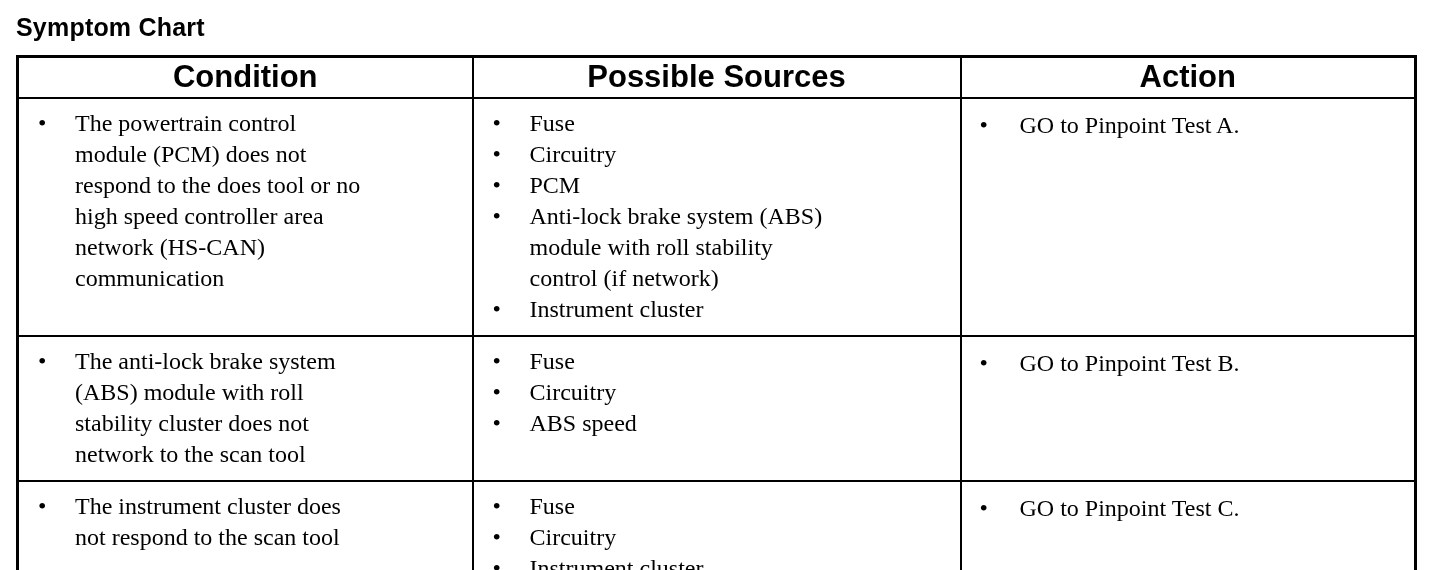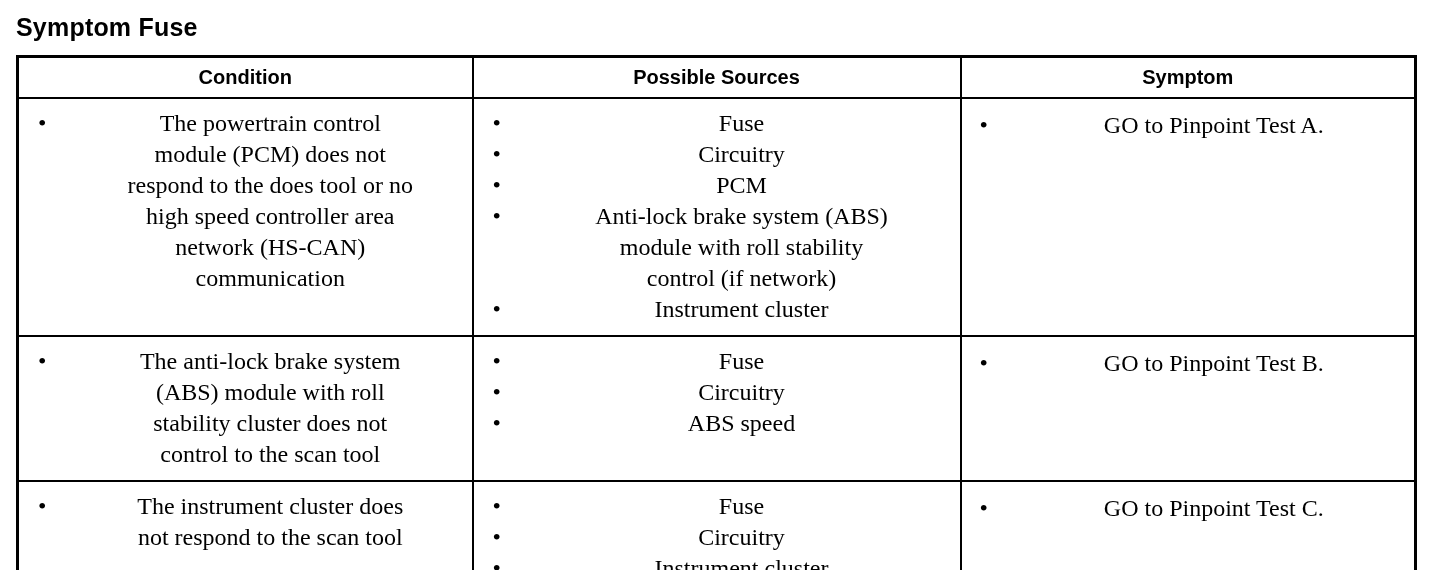--- a/index.html
+++ b/index.html
@@ -40,21 +40,21 @@
 
   #symptom-table col.col-condition { width: 455px; }
   #symptom-table col.col-sources   { width: 488px; }
   #symptom-table col.col-action    { width: 455px; }
 
   #symptom-table th {
     border: 2px solid #000000;
     border-top: none;
     font-family: "Liberation Sans", "DejaVu Sans", sans-serif;
     font-weight: bold;
-    font-size: 20px;
+    font-size: 31px;
     line-height: 28px;
     text-align: center;
     padding: 5px 4px 6px 4px;
     vertical-align: middle;
     background: #ffffff;
   }
   #symptom-table th:first-child { border-left: none; }
   #symptom-table th:last-child  { border-right: none; }
 
   #symptom-table td {
@@ -85,21 +85,20 @@
     top: 0;
     font-size: 24px;
     line-height: 31px;
   }
   .cell-item .lines {
     display: block;
   }
   .cell-item .lines .ln {
     display: block;
     white-space: pre;
-    text-align: center;
   }
 
   
   td.col-condition .cell-list { padding-left: 0; }
   td.col-condition .cell-item { padding-left: 56px; }
   td.col-condition .cell-item .bullet { left: 19px; }
 
   td.col-sources .cell-list { padding-left: 0; }
   td.col-sources .cell-item { padding-left: 56px; }
   td.col-sources .cell-item .bullet { left: 19px; }
@@ -109,33 +108,33 @@
   td.col-action .cell-item .bullet { left: 18px; }
 
   
   tr.row-1 td { height: 222px; }
   tr.row-2 td { height: 132px; }
   tr.row-3 td { height: 101px; }
 </style>
 </head>
 <body>
 
-<div id="page-title">Symptom Fuse</div>
+<div id="page-title">Symptom Chart</div>
 
 <table id="symptom-table">
   <colgroup>
     <col class="col-condition">
     <col class="col-sources">
     <col class="col-action">
   </colgroup>
   <thead>
     <tr>
       <th>Condition</th>
       <th>Possible Sources</th>
-      <th>Symptom</th>
+      <th>Action</th>
     </tr>
   </thead>
   <tbody id="table-body">
       <tr class="row-1">
         <td class="col-condition">
           <ul class="cell-list">
             <li class="cell-item">
               <span class="bullet">•</span>
               <span class="lines">
                 <span class="ln">The powertrain control</span>
@@ -197,21 +196,21 @@
       </tr>
       <tr class="row-2">
         <td class="col-condition">
           <ul class="cell-list">
             <li class="cell-item">
               <span class="bullet">•</span>
               <span class="lines">
                 <span class="ln">The anti-lock brake system</span>
                 <span class="ln">(ABS) module with roll</span>
                 <span class="ln">stability cluster does not</span>
-                <span class="ln">control to the scan tool</span>
+                <span class="ln">network to the scan tool</span>
               </span>
             </li>
           </ul>
         </td>
         <td class="col-sources">
           <ul class="cell-list">
             <li class="cell-item">
               <span class="bullet">•</span>
               <span class="lines">
                 <span class="ln">Fuse</span>

